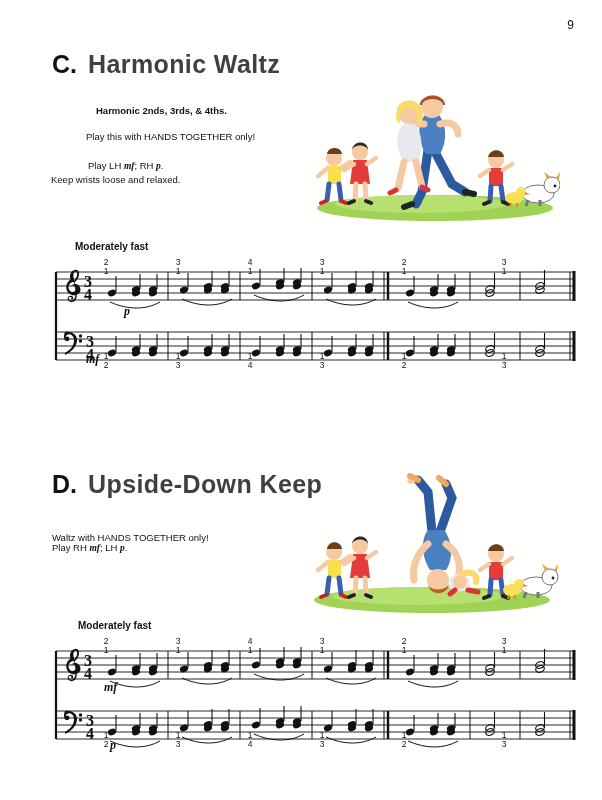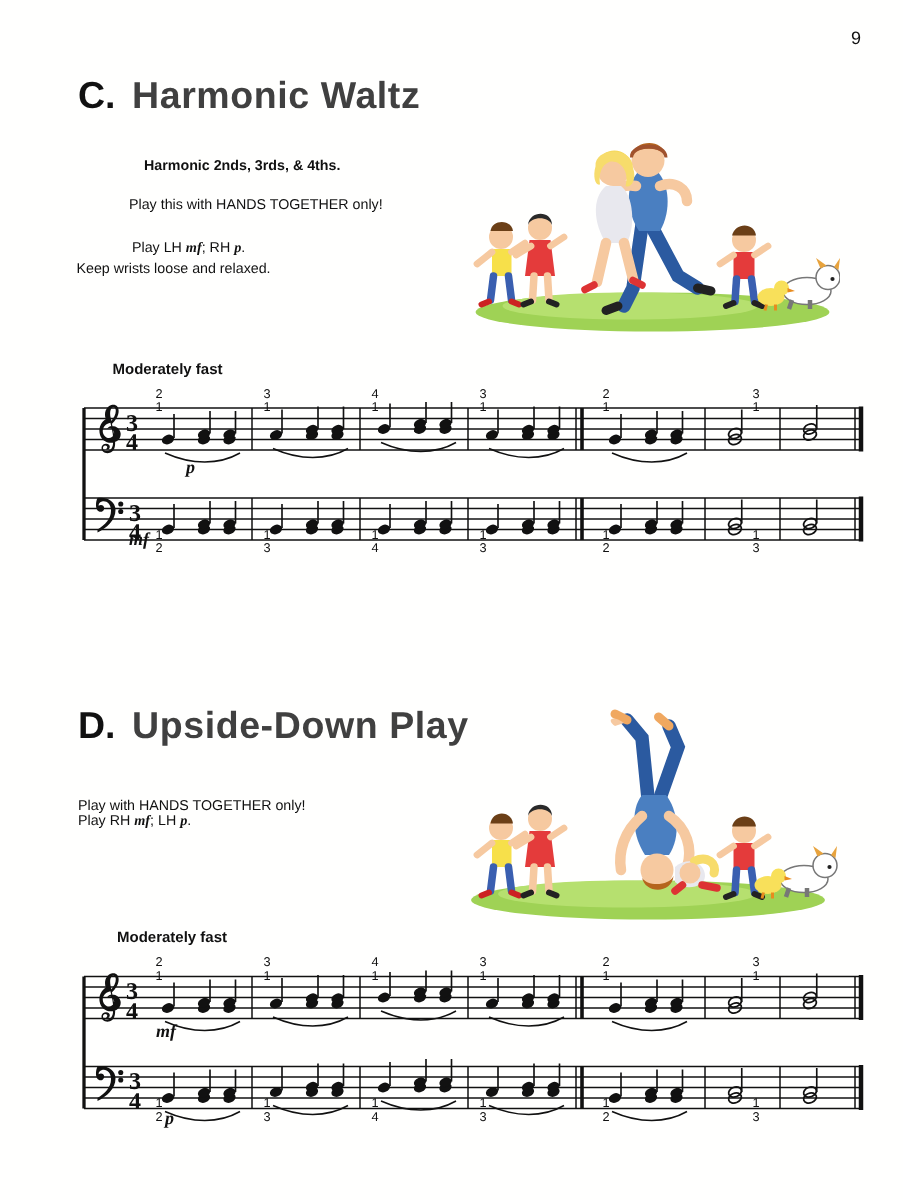--- a/index.html
+++ b/index.html
@@ -424,25 +424,25 @@
   <div class="fingering" style="left:396px; top:352px; width:16px; white-space:pre;">1
 2</div>
   <div class="fingering" style="left:496px; top:352px; width:16px; white-space:pre;">1
 3</div>
 
   <div class="dyn" style="left:124px; top:304px;">p</div>
   <div class="dyn" style="left:86px; top:352px;">mf</div>
 
   <div class="section-head" style="left:52px; top:470px;">
     <span class="section-letter">D.</span>
-    <span class="section-title">Upside-Down Play</span>
+    <span class="section-title">Upside-Down Keep</span>
   </div>
 
   <div class="instr" style="left:52px; top:531px;">
-    <span>Play with HANDS TOGETHER only!</span>
+    <span>Waltz with HANDS TOGETHER only!</span>
   </div>
   <div class="instr" style="left:52px; top:541px;">
     Play RH <span class="ital">mf</span>; LH <span class="ital">p</span>.
   </div>
 
   <div class="illus" style="left:300px; top:470px;">
     <svg width="260" height="150" viewBox="0 0 260 150">
 
       <ellipse cx="132" cy="130" rx="118" ry="13" fill="#9fd255"></ellipse>
       <ellipse cx="118" cy="126" rx="86" ry="9" fill="#b6e06f"></ellipse>

